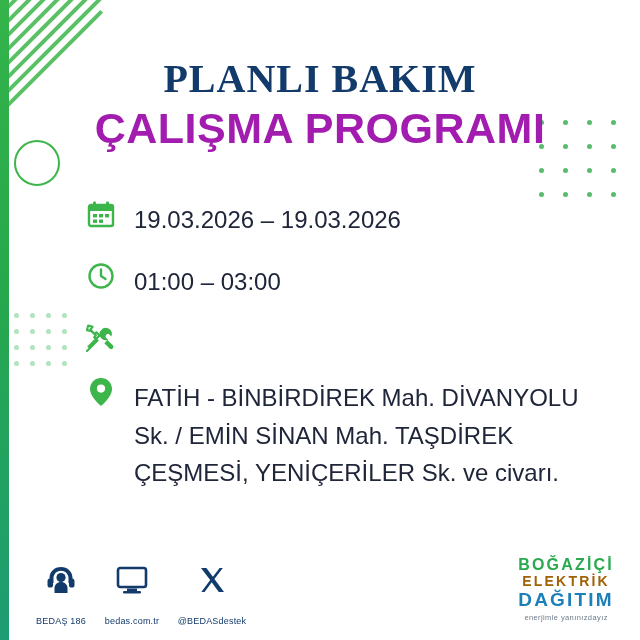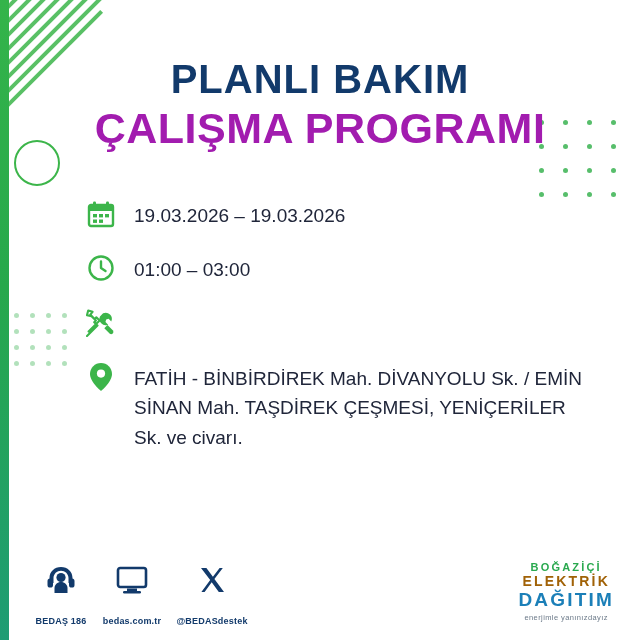--- a/index.html
+++ b/index.html
@@ -100,20 +100,21 @@
     right: 0;
     top: 58px;
     text-align: center;
   }
   .title-main {
     font-size: 40px;
     font-weight: bold;
     letter-spacing: 1px;
     color: #123a6b;
     line-height: 1.05;
+    font-family: Liberation Serif, serif;
   }
   .title-sub {
     font-size: 43px;
     font-weight: bold;
     letter-spacing: 0.5px;
     color: #a21caf;
     line-height: 1.15;
     margin-top: 4px;
   }
 
@@ -132,21 +133,21 @@
   .row .ico {
     width: 34px;
     min-width: 34px;
     height: 32px;
     margin-right: 16px;
     display: flex;
     align-items: center;
     justify-content: center;
   }
   .row .txt {
-    font-size: 19px;
+    font-size: 24px;
     color: #20263a;
     line-height: 1.55;
     padding-top: 3px;
   }
   .row.address .txt {
     max-width: 470px;
   }
 
   
   .footer {
@@ -165,36 +166,36 @@
   .foot-item .glyph {
     display: block;
     height: 36px;
     display: flex;
     align-items: center;
     justify-content: center;
   }
   .foot-item .lbl {
     display: block;
     margin-top: 18px;
-    font-weight: bold;
+    font-weight: normal;
     letter-spacing: .2px;
   }
   #foot-call { left: 26px; bottom: 0; width: 70px; }
   #foot-web  { left: 96px; bottom: 0; width: 72px; }
   #foot-x    { left: 168px; bottom: 0; width: 88px; }
 
   .brand {
     position: absolute;
     right: 26px;
     bottom: 4px;
     text-align: center;
     line-height: 1.12;
   }
   .brand .b1 {
-    font-size: 11px;
+    font-size: 16px;
     font-weight: bold;
     color: #2aa94f;
     letter-spacing: 2.2px;
   }
   .brand .b2 {
     font-size: 14px;
     font-weight: bold;
     color: #a16207;
     letter-spacing: 2.2px;
   }

